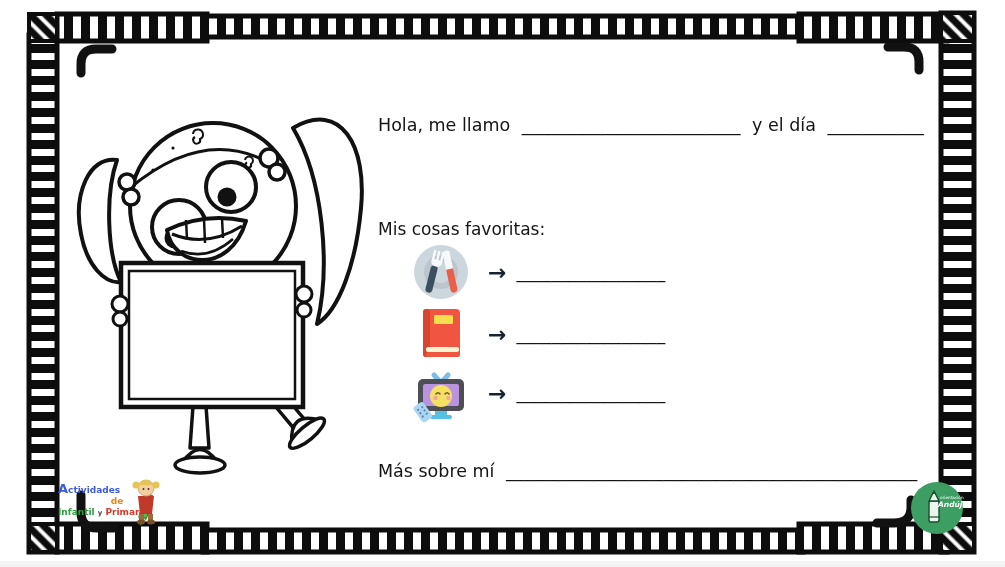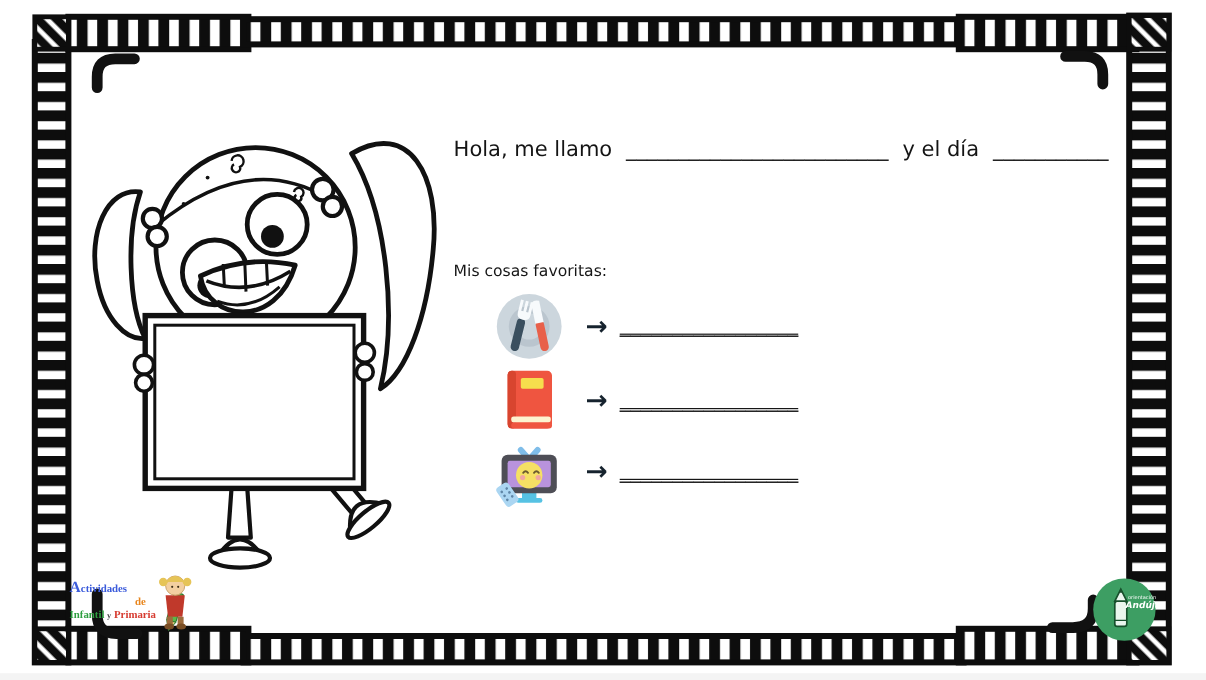--- a/index.html
+++ b/index.html
@@ -3,28 +3,28 @@
 <meta charset="utf-8">
 <style>
   html,body{margin:0;padding:0;background:#fff;}
   .page{position:relative;width:1005px;height:567px;background:#ffffff;overflow:hidden;
         font-family:"DejaVu Sans",sans-serif;color:#161616;}
   svg{display:block;}
   .abs{position:absolute;}
   .txt{position:absolute;font-size:17.5px;white-space:nowrap;color:#141414;}
   .blank{font-weight:400;}
   .gapL{margin-left:6px;}
-  .fav-title{position:absolute;left:378px;top:219px;font-size:13px;}
+  .fav-title{position:absolute;left:378px;top:219px;font-size:17px;}
   .fav-row{position:absolute;left:410px;display:flex;align-items:center;}
   .fav-icon{width:62px;display:flex;justify-content:center;}
   .fav-arrow{font-size:22px;font-weight:bold;margin-left:16px;color:#16232e;}
-  .fav-blank{font-size:17.5px;margin-left:10px;text-decoration:underline;}
+  .fav-blank{font-size:17.5px;margin-left:10px;}
   .brand-left{position:absolute;left:58px;top:483px;width:92px;line-height:11px;
               font-weight:bold;font-size:9px;text-align:left;}
-  .brand-left .ln{display:block;white-space:nowrap;font-family:Liberation Serif, serif;}
+  .brand-left .ln{display:block;white-space:nowrap;}
   .brand-left .ln2{margin-left:26px;text-align:center;}
   .w1{color:#3b5bdb;} .w2{color:#e8851c;} .w3{color:#2e9e3f;} .w4{color:#4a4a4a;font-size:7px;} .w5{color:#d63a2f;}
   .w1::first-letter,.w3::first-letter,.w5::first-letter{font-size:13px;}
   .page-edge{position:absolute;left:0;right:0;bottom:0;height:6px;background:#f4f4f4;}
 </style>
 </head>
 <body>
 
 <div class="page">
 
@@ -180,20 +180,24 @@
             <circle cx="13.5" cy="48" r="1.1" fill="#5f87a8"></circle>
           <circle cx="8.5" cy="52" r="1.1" fill="#5f87a8"></circle>
             <circle cx="13.5" cy="52" r="1.1" fill="#5f87a8"></circle>
         </g>
       </svg>
     </span>
     <span class="fav-arrow">→</span>
     <span class="fav-blank">_________________</span>
   </div>
 
+  <div class="txt" style="left:378px;top:461px">
+    <span>Más sobre mí</span>
+    <span class="blank gapL">_______________________________________________</span>
+  </div>
 
   <div class="brand-left">
     <span class="ln w1">Actividades</span>
     <span class="ln ln2 w2">de</span>
     <span class="ln"><span class="w3">Infantil</span> <span class="w4">y</span> <span class="w5">Primaria</span></span>
   </div>
   <svg class="abs" style="left:128px;top:476px" width="36" height="52" viewBox="0 0 36 52">
     <g transform="rotate(16 18 30)">
       <rect x="14" y="18" width="8" height="24" rx="1.5" fill="#5cb849" stroke="#2e7d32" stroke-width="1"></rect>
       <polygon points="14,42 22,42 18,50" fill="#e8c87e" stroke="#2e7d32" stroke-width="0.8"></polygon>

